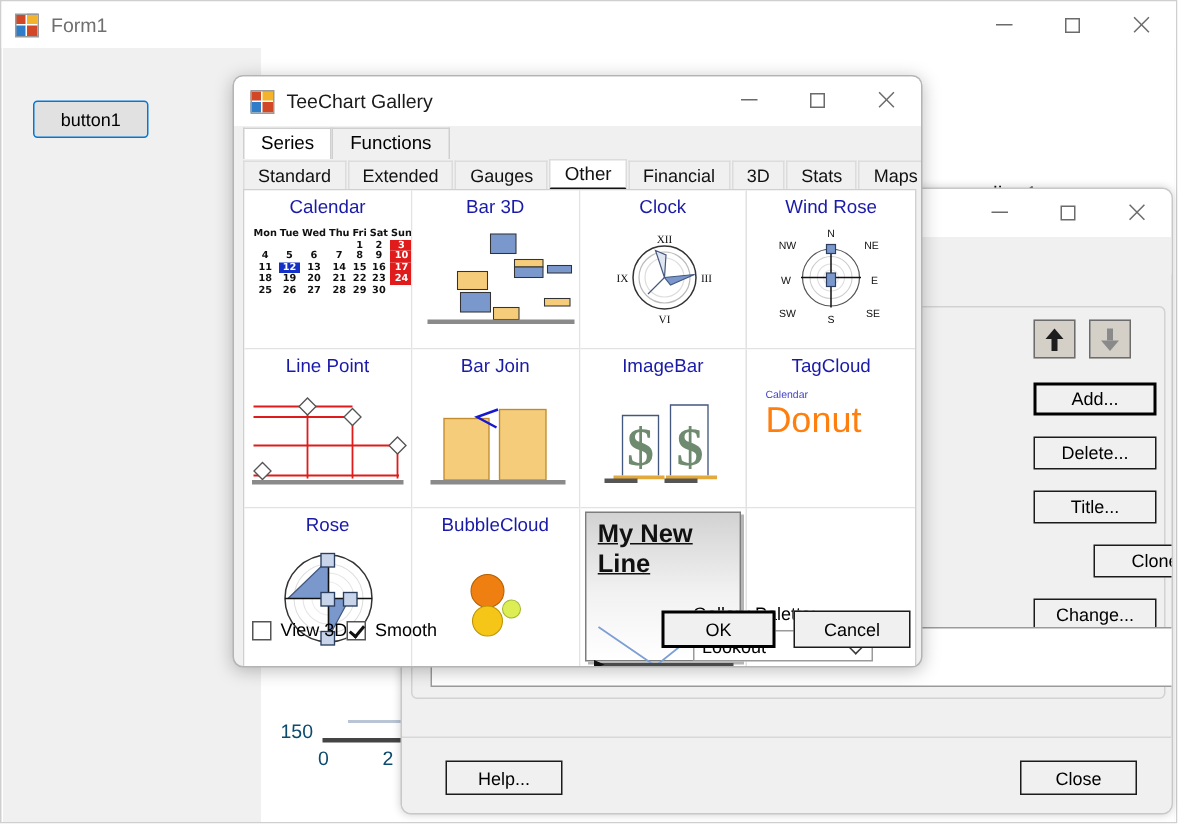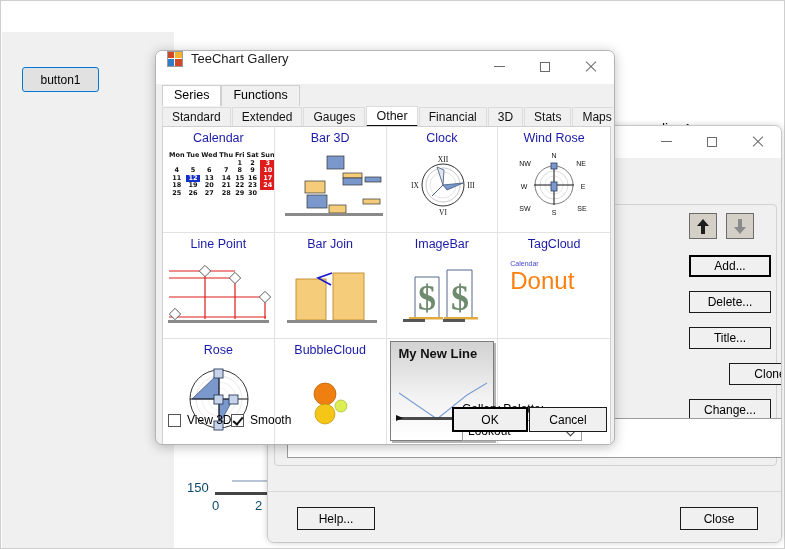--- a/index.html
+++ b/index.html
@@ -119,21 +119,21 @@
   }
   #btn-help { position:absolute; left:29px; top:15px; width:78px; height:23px; background:#f0f0f0; border:1px solid #1b1b1b; font-size:12px; display:flex; align-items:center; justify-content:center; }
   #btn-close { position:absolute; left:412px; top:15px; width:78px; height:23px; background:#f0f0f0; border:1px solid #1b1b1b; font-size:12px; display:flex; align-items:center; justify-content:center; }
 
   
   #gallery {
     position:absolute; left:155px; top:50px; width:460px; height:395px;
     background:#f0f0f0; border:1px solid #b4b4b4; border-radius:7px;
     box-shadow:0 2px 12px rgba(0,0,0,.25); overflow:hidden;
   }
-  #gal-titlebar { position:absolute; left:0; top:0; width:458px; height:33px; background:#ffffff; display:flex; }
+  #gal-titlebar { position:absolute; left:0; top:0; width:458px; height:33px; background:#ffffff; display:flex; align-items:center; }
   #gal-title { font-size:13px; color:#1b1b1b; }
   #gal-icon { margin-left:11px; margin-right:8px; }
   #gal-tabs { position:absolute; left:0; top:33px; width:458px; height:22px; display:flex; align-items:flex-end; padding-left:6px; }
   .gtab { font-size:12.5px; padding:2px 11px 2px 11px; height:21px; border:1px solid #cfcfcf; border-bottom:none; background:#f0f0f0; }
   .gtab.active { background:#ffffff; border-color:#cfcfcf; }
   #gal-subtabs { position:absolute; left:6px; top:55px; width:450px; height:21px; display:flex; align-items:flex-end; }
   .gsub { font-size:12px; padding:2px 9px 14px 9px; height:20px; background:#f0f0f0; border:1px solid #dcdcdc; border-bottom:none; margin-right:1px; color:#111; }
   .gsub.active { background:#ffffff; height:21px; border-bottom:2px solid #111; font-size:12.5px; }
   #gal-grid {
     position:absolute; left:6px; top:75px; width:449px; height:320px;
@@ -143,54 +143,75 @@
   .cell { border-right:1px solid #e2e2e2; border-bottom:1px solid #e2e2e2; position:relative; overflow:hidden; background:#fff; }
   .cell:nth-child(4n) { border-right:none; }
   .cell-title { text-align:center; color:#1a1aa8; font-size:12.5px; padding-top:4px; font-weight:400; }
   .cell-art { position:absolute; left:0; right:0; top:22px; bottom:2px; }
   .cell.selected { background:linear-gradient(#ffffff,#ffffff); }
   .cell.selected .inner-sel {
     position:absolute; left:3px; top:2px; right:3px; bottom:3px;
     background:linear-gradient(180deg,#d2d2d2 0%, #f2f2f2 55%, #ffffff 100%);
     border:1px solid #7d7d7d; box-shadow:2px 2px 0 rgba(120,120,120,.55);
   }
-  .sel-title { font-weight:bold; color:#111; font-size:13px; padding:4px 0 0 8px; }
+  .sel-title { font-weight:bold; color:#111; font-size:17px; padding:4px 0 0 8px;text-decoration:underline; }
 
   
   #gal-bottom { position:absolute; left:0; top:350px; width:458px; height:44px; }
   .chk { position:absolute; display:flex; align-items:center; font-size:12px; }
   .chkbox { width:13px; height:13px; border:1px solid #555; background:#fff; margin-right:6px; position:relative; }
   .chkbox.checked::after {
     content:""; position:absolute; left:3px; top:0px; width:4px; height:8px;
     border-right:2px solid #111; border-bottom:2px solid #111; transform:rotate(40deg);
   }
   #gal-palette-label { position:absolute; left:306px; top:1px; font-size:12px; }
   #gal-palette-select {
     position:absolute; left:306px; top:19px; width:120px; height:21px;
     background:#fff; border:1px solid #9a9a9a; font-size:12px; padding-left:5px;
     display:flex; align-items:center;
   }
   .caret { position:absolute; right:7px; top:7px; width:7px; height:7px; border-right:1.5px solid #3a3a3a; border-bottom:1.5px solid #3a3a3a; transform:rotate(45deg); }
-  #btn-ok { position:absolute; left:296px; top:6px; width:76px; height:25px; background:#f0f0f0; border:2px solid #000; font-size:12px; display:flex; align-items:center; justify-content:center; }
+  #btn-ok { position:absolute; left:285px; top:6px; width:76px; height:25px; background:#f0f0f0; border:2px solid #000; font-size:12px; display:flex; align-items:center; justify-content:center; }
   #btn-cancel { position:absolute; left:373px; top:6px; width:78px; height:25px; background:#f0f0f0; border:1px solid #1b1b1b; font-size:12px; display:flex; align-items:center; justify-content:center;text-align:right; }
 
   
   .cal { font-size:6.5px; line-height:7.5px; padding:3px 0 0 5px; font-family:"DejaVu Sans", sans-serif; }
   .cal table { border-collapse:collapse; }
   .cal td, .cal th { padding:0 1px; text-align:center; font-weight:bold; font-size:6.5px; }
   .cal th { color:#111; }
   .cal td { color:#111; }
   .cal td.sun { background:#e01b1b; color:#fff; }
   .cal td.hl { background:#1530c6; color:#fff; }
 </style>
 </head>
 <body>
 
 <div id="form1">
 
+  <div id="form1-titlebar">
+    <span id="form1-icon" class="vsicon">
+      <i class="a"></i>
+        <i class="b"></i>
+        <i class="c"></i>
+        <i class="d"></i>
+        <i class="frame"></i>
+    </span>
+    <span id="form1-title">Form1</span>
+    <span class="wincontrols">
+      <span class="wcbtn">
+          <span class="minglyph"></span>
+        </span>
+      <span class="wcbtn">
+          <span class="maxglyph"></span>
+        </span>
+      <span class="wcbtn">
+          <span class="closeglyph"></span>
+        </span>
+    </span>
+  </div>
 
   <div id="form1-client">
     <div id="form1-white"></div>
     <div id="leftpanel">
       <div id="button1">button1</div>
     </div>
 
     <div id="bg-legend">
       <div class="legend-row">
         <span class="legend-swatch" style="background:#3b6ec4"></span>

